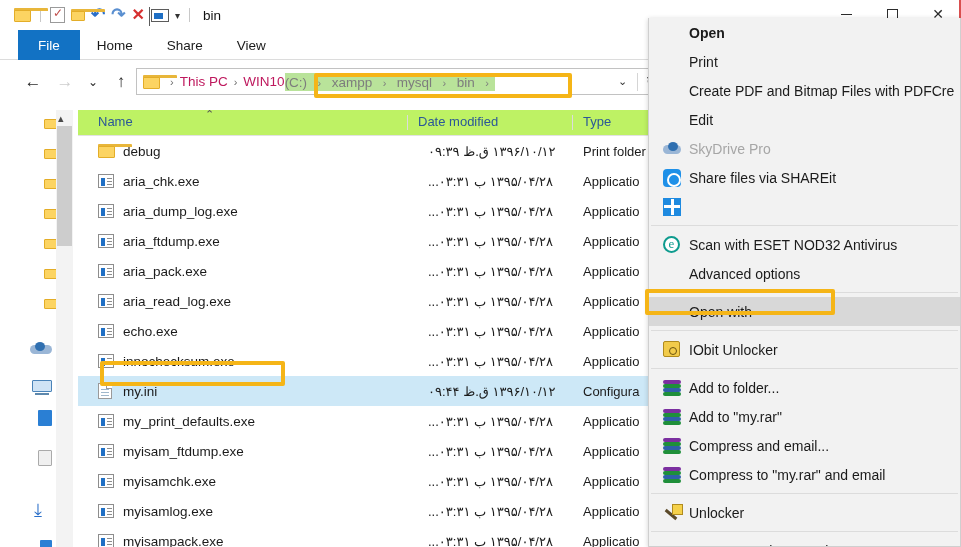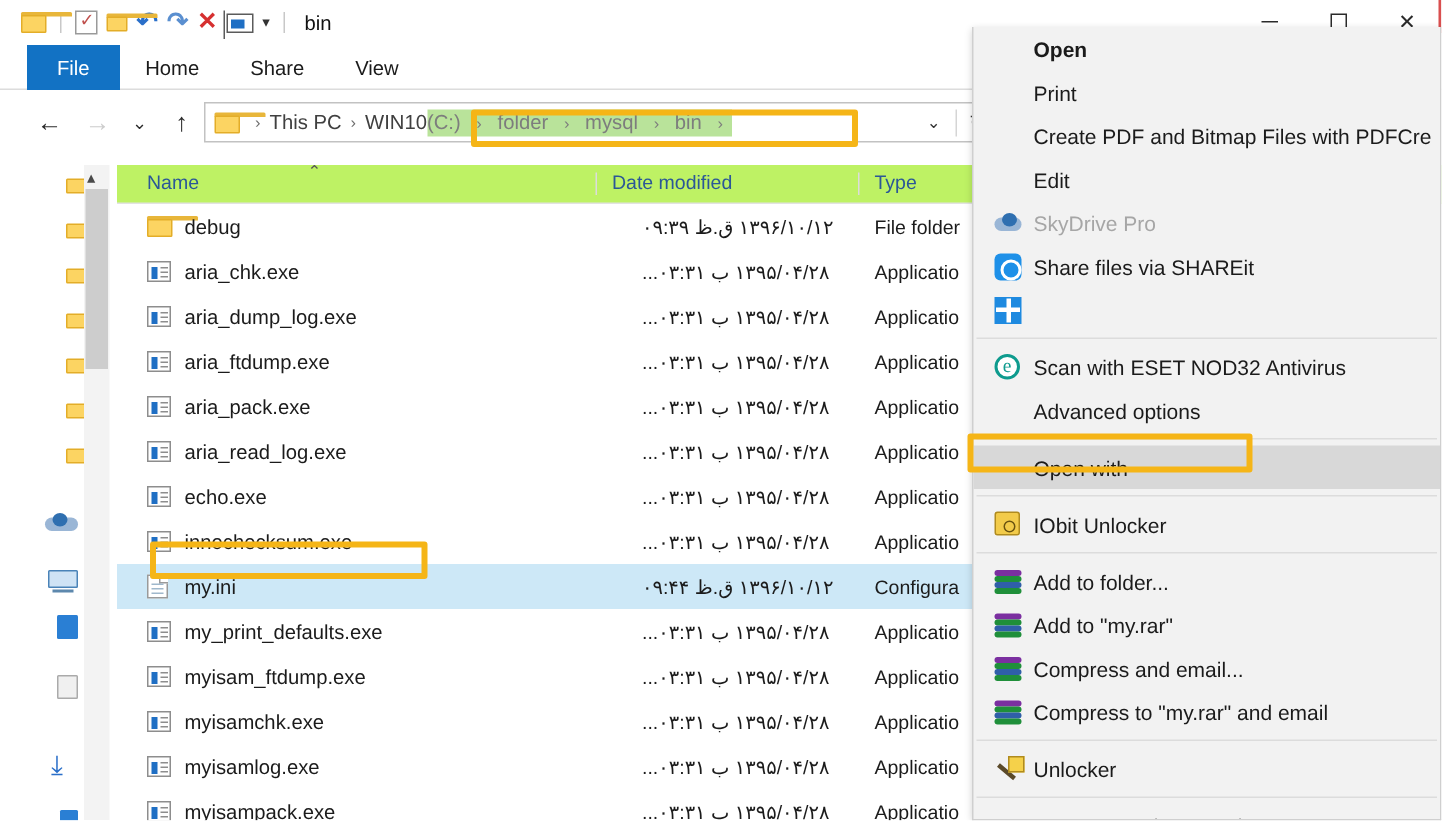--- a/index.html
+++ b/index.html
@@ -63,35 +63,35 @@
   .nav-back { left: 22px; }
   .nav-fwd  { left: 54px; }
   .nav-recent { left: 82px; font-size: 12px; }
   .nav-up  { left: 110px; }
 
   .addressbar {
     position: absolute; left: 136px; top: 5px; width: 530px; height: 27px;
     border: 1px solid #c2c2c2; background: #fff; display: flex; align-items: center;
     padding-left: 6px; overflow: hidden;
   }
-  .crumb { font-size: 13.5px; color: #404040; white-space: nowrap; }
+  .crumb { font-size: 13.5px; color: #be185d; white-space: nowrap; }
   .crumb-sep { font-size: 11px; color: #6d6d6d; padding: 0 6px; }
   .crumb-hl { background: #b9e39a; }
   .crumb-hl .crumb, .crumb-hl .crumb-sep { color: #7d7d7d; }
   .addr-right { position: absolute; right: 0; top: 0; height: 25px; display: flex; align-items: center; }
   .addr-chev { font-size: 11px; color: #333; padding: 0 10px; }
   .addr-div { width: 1px; height: 18px; background: #d5d5d5; }
   .addr-refresh { font-size: 13px; color: #333; padding: 0 8px; }
 
   
   .colheader { position: absolute; left: 78px; top: 110px; width: 883px; height: 26px; background: #bef264; border-bottom: 1px solid #e2e2e2; }
   .colhd { position: absolute; top: 4px; font-size: 13px; color: #2b5797; }
   .colhd .divider { position: absolute; left: -11px; top: 1px; width: 1px; height: 15px; background: #dcdcdc; }
   .col-name { left: 20px; }
-  .col-date { left: 330px; }
+  .col-date { left: 340px; }
   .col-type { left: 505px; }
   .sortcaret { position: absolute; left: 205px; top: 108px; font-size: 11px; color: #555; }
 
   
   .sidebar { position: absolute; left: 0; top: 110px; width: 78px; height: 437px; background: #fff; overflow: hidden; }
   .sb-item { position: absolute; left: 44px; width: 13px; height: 11px; }
   .sb-folder .fbody { position:absolute; left:0; top:1px; width: 13px; height: 10px; background: #fcd462; border: 1px solid #e3ad28; border-radius: 1px; }
   .sb-scroll { position: absolute; left: 56px; top: 0; width: 17px; height: 437px; background: #f3f3f3; }
   .sb-scroll-up { position: absolute; left: 58px; top: 2px; font-size: 11px; color: #4a4a4a; }
   .sb-thumb { position: absolute; left: 57px; top: 16px; width: 15px; height: 120px; background: #cdcdcd; }
@@ -227,21 +227,21 @@
           <span class="tab"></span>
           <span class="body"></span>
         </span>
       <span class="crumb-sep">›</span>
       <span class="crumb">This PC</span>
       <span class="crumb-sep">›</span>
       <span class="crumb">WIN10</span>
       <span class="crumb-hl">
         <span class="crumb">(C:)</span>
         <span class="crumb-sep">›</span>
-        <span class="crumb">folder</span>
+        <span class="crumb">xampp</span>
         <span class="crumb-sep">›</span>
         <span class="crumb">mysql</span>
         <span class="crumb-sep">›</span>
         <span class="crumb">bin</span>
         <span class="crumb-sep">›</span>
       </span>
       <span class="addr-right">
         <span class="addr-chev">⌄</span>
         <span class="addr-div"></span>
         <span class="addr-refresh">↻</span>
@@ -305,21 +305,21 @@
   <div class="sortcaret">⌃</div>
 
   <div class="filelist">
       <div class="frow">
         <span class="ficon folder">
           <span class="tab"></span>
           <span class="body"></span>
         </span>
         <span class="fname">debug</span>
         <span class="fdate">۱۳۹۶/۱۰/۱۲ ق.ظ ۰۹:۳۹</span>
-        <span class="ftype">File folder</span>
+        <span class="ftype">Print folder</span>
       </div>
       <div class="frow">
         <span class="ficon exe"></span>
         <span class="fname">aria_chk.exe</span>
         <span class="fdate">۱۳۹۵/۰۴/۲۸ ب ۰۳:۳۱...</span>
         <span class="ftype">Applicatio</span>
       </div>
       <div class="frow">
         <span class="ficon exe"></span>
         <span class="fname">aria_dump_log.exe</span>

